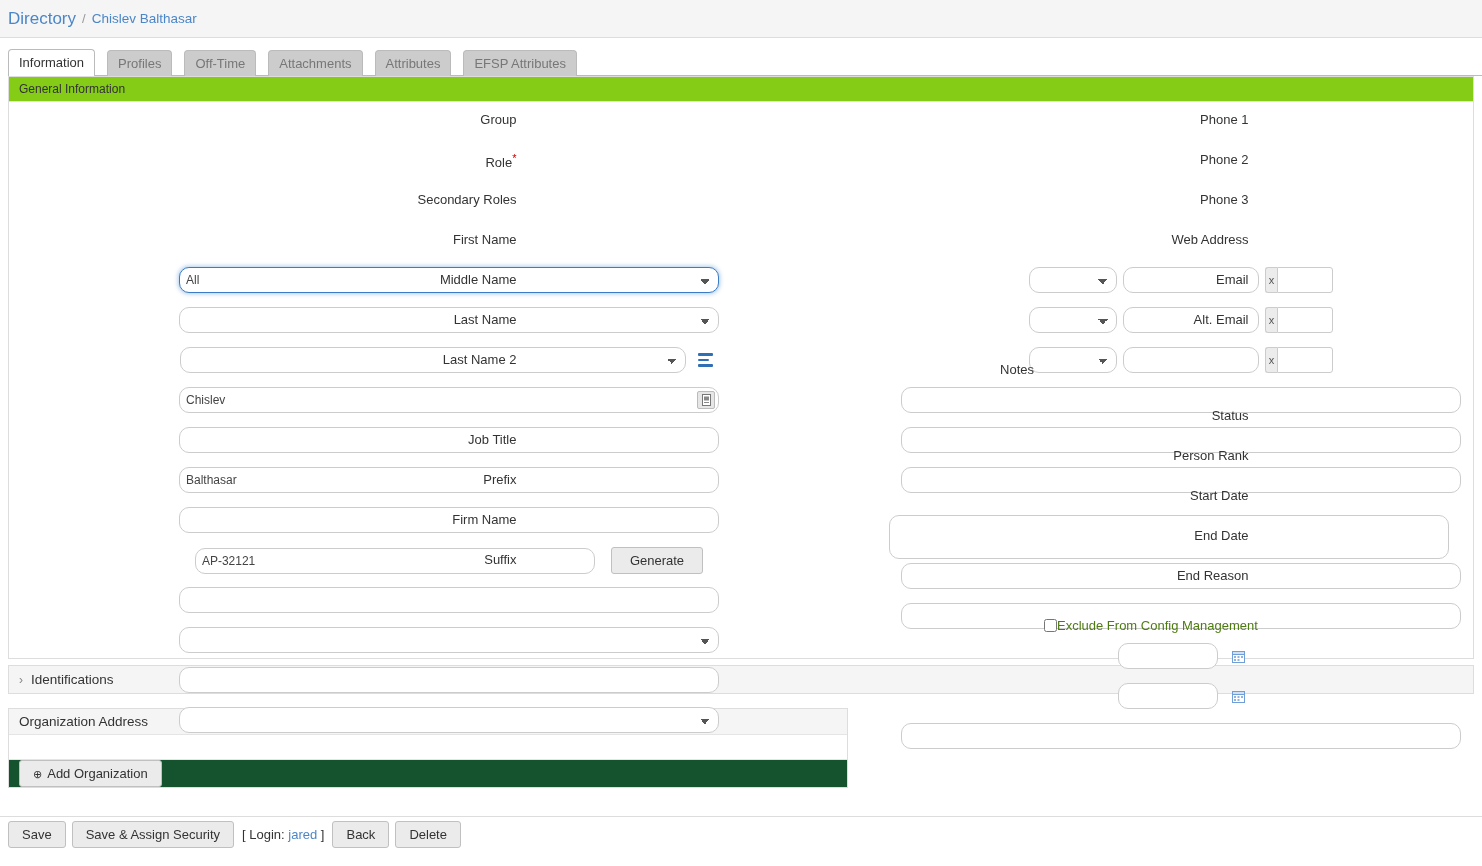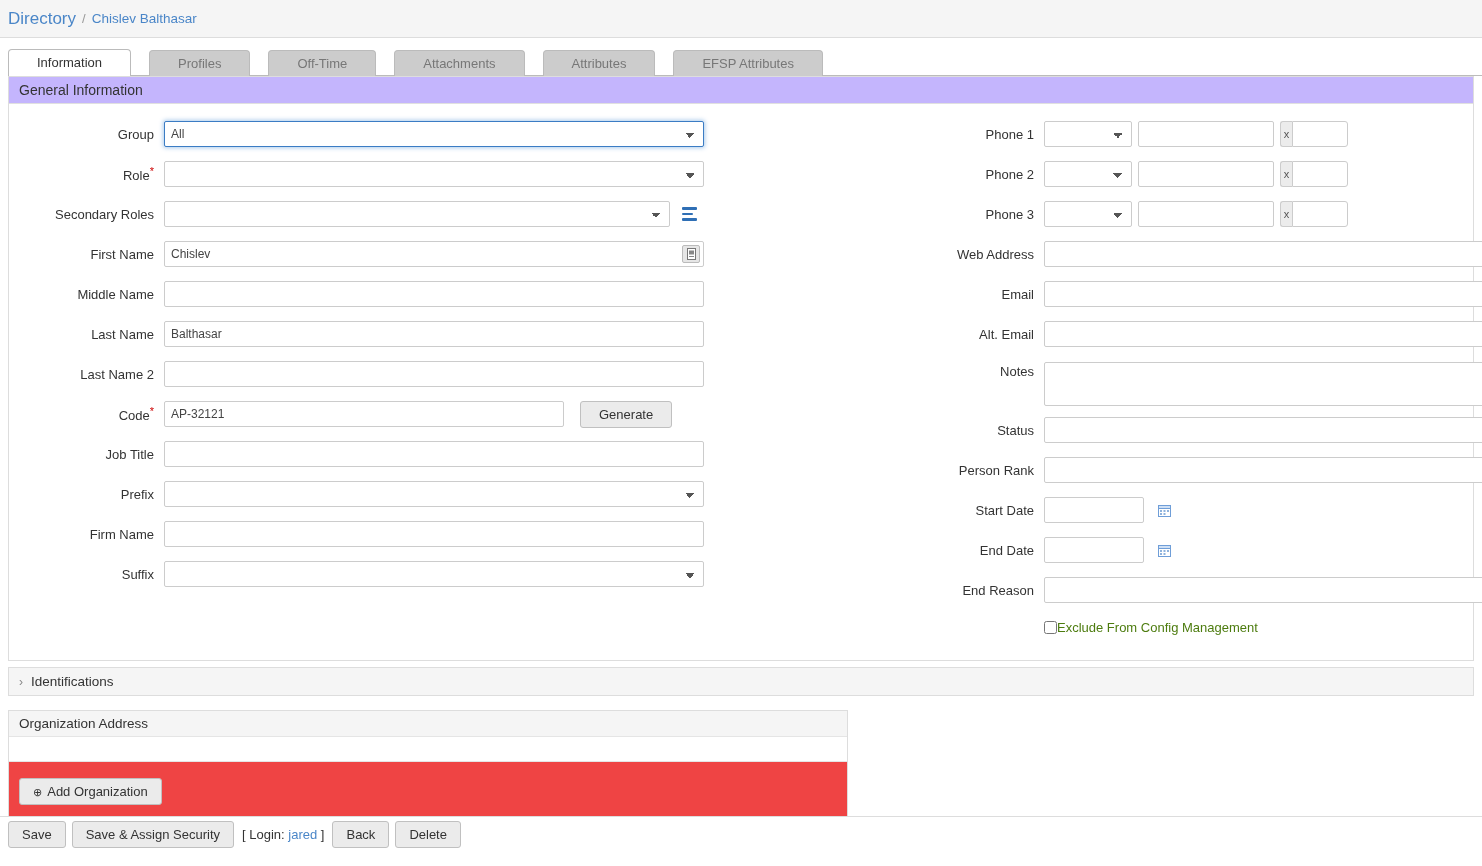--- a/index.html
+++ b/index.html
@@ -39,22 +39,22 @@
     content: "";
     position: absolute; left: 0; right: 0; bottom: 0;
     border-bottom: 1px solid #bbbbbb;
     z-index: 0;
   }
   .tab {
     position: relative;
     z-index: 1;
     height: 26px;
     line-height: 25px;
-    padding: 0 28px;
-    margin-right: 18px;
+    padding: 0 10px;
+    margin-right: 12px;
     background: #cccccc;
     border: 1px solid #bbbbbb;
     border-bottom: none;
     border-radius: 4px 4px 0 0;
     color: #777777;
     font-size: 13px;
     cursor: pointer;
     white-space: nowrap;
   }
   .tab.active {
@@ -65,39 +65,40 @@
     border-color: #bbbbbb;
   }
 
   
   .panel {
     margin: 0 8px 0 8px;
     border: 1px solid #dddddd;
     background: #ffffff;
   }
   .panel-head {
-    background: #c4b5fd;
+    background: #84cc16;
     border-bottom: 1px solid #e0e0e0;
     padding: 5px 10px;
-    font-size: 14px;
+    font-size: 12px;
     color: #333333;
   }
   .panel-body {
     position: relative;
     padding: 10px 0 16px 0;
     display: flex;
   }
   .col-left { width: 880px; flex: 0 0 880px; }
   .col-right { flex: 1 1 auto; }
 
   
   .row {
     display: flex;
     align-items: center;
     height: 40px;
+    flex-direction: column;
   }
   .row.tall { height: 56px; align-items: flex-start; }
   .lbl {
     width: 155px;
     flex: 0 0 155px;
     text-align: right;
     padding-right: 10px;
     font-size: 13px;
     color: #333333;
     white-space: nowrap;
@@ -106,21 +107,21 @@
   .req { color: #cc0000; font-size: 11px; vertical-align: super; }
 
   .ctl { display: flex; align-items: center; }
 
   input.txt, select.sel, textarea.ta {
     font-family: "Liberation Sans", sans-serif;
     font-size: 12px;
     color: #444444;
     background: #ffffff;
     border: 1px solid #cccccc;
-    border-radius: 2px;
+    border-radius: 10px;
     height: 26px;
     padding: 0 6px;
     outline: none;
   }
   textarea.ta { height: 44px; padding: 4px 6px; resize: none; line-height: 1.3; }
   select.sel {
     -webkit-appearance: none; appearance: none;
     padding-right: 22px;
     background-image:
       linear-gradient(45deg, transparent 50%, #555 50%),
@@ -223,23 +224,23 @@
   .addr-box.left { width: 840px; flex: 0 0 840px; }
   .addr-box.right { margin-left: 26px; width: 600px; flex: 0 0 600px; }
   .addr-head {
     background: #f5f5f5;
     border-bottom: 1px solid #e5e5e5;
     padding: 5px 10px;
     font-size: 13.5px;
   }
   .addr-body { height: 24px; background: #ffffff; }
   .addr-foot {
-    background: #ef4444;
+    background: #14532d;
     border-top: 1px solid #e5e5e5;
-    padding: 16px 10px;
+    padding: 0 10px;
   }
   .plus { font-size: 11px; margin-right: 5px; }
 
   
   .footer {
     position: absolute;
     left: 0; right: 0; bottom: 0;
     height: 36px;
     border-top: 1px solid #dddddd;
     display: flex;

